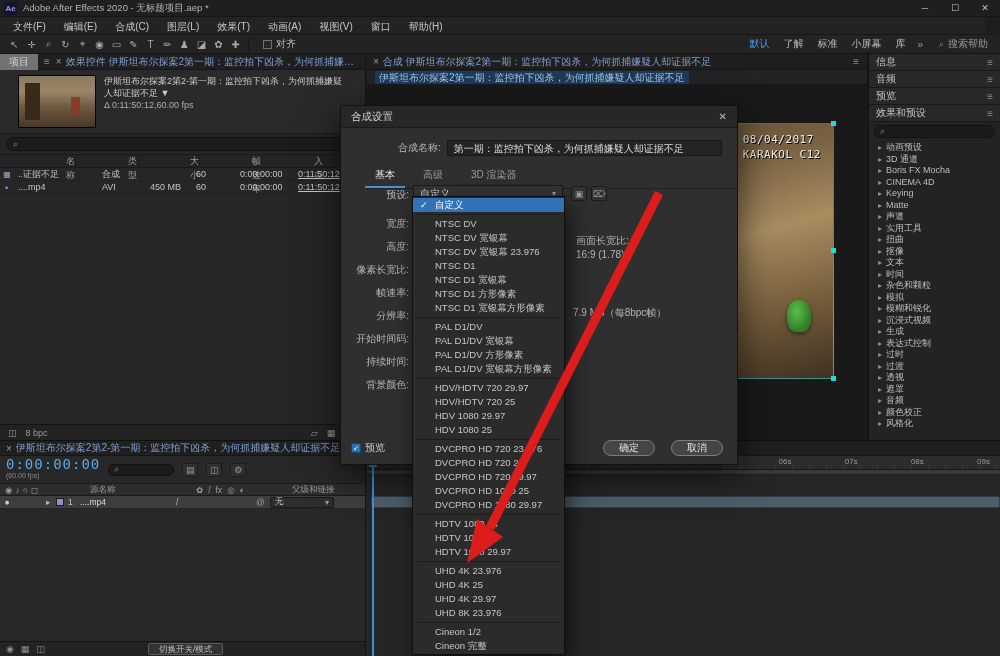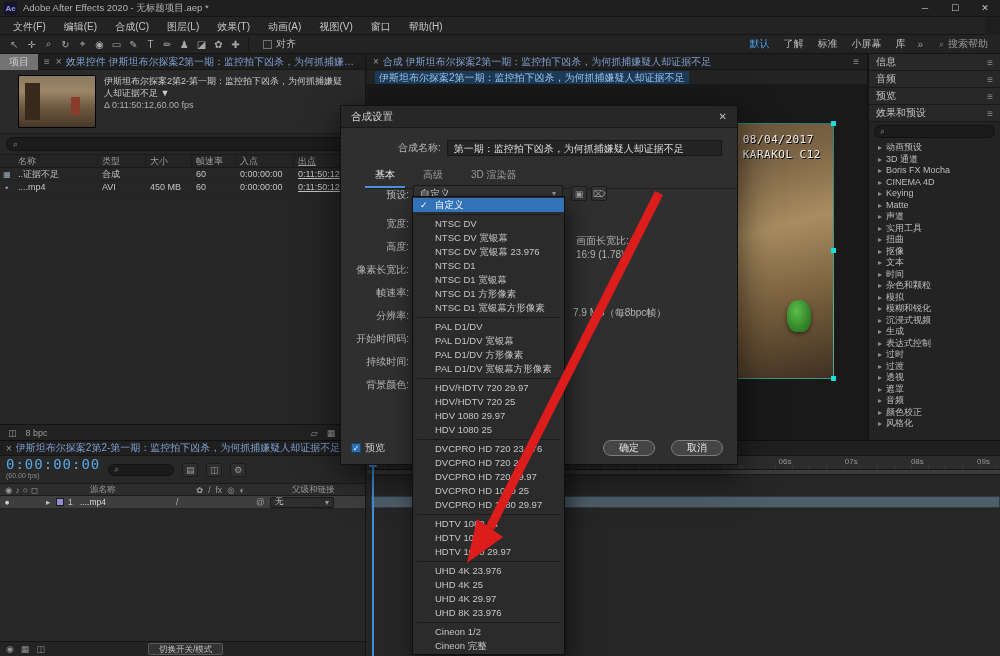--- a/index.html
+++ b/index.html
@@ -52,21 +52,21 @@
   .thumb::before{content:"";position:absolute;left:8%;top:14%;width:20%;height:72%;background:#38291b;}
   .thumb::after{content:"";position:absolute;right:20%;top:42%;width:12%;height:34%;background:#8a3b2c;}
   .info-text{font-size:9px;line-height:12px;color:#c6c6c6;overflow:hidden;}
   .info-name{max-height:24px;overflow:hidden;color:#cdcdcd;}
   .info-dim,.info-dur{color:#aeaeae;}
   .proj-search{margin:3px 6px;height:14px;background:#1c1c1c;border:1px solid #121212;border-radius:8px;
                display:flex;align-items:center;gap:5px;padding:0 6px;color:#8a8a8a;}
   .search-glyph{font-size:9px;color:#8f8f8f;}
   .pt-head{display:flex;height:14px;align-items:center;background:#242424;border-top:1px solid #191919;
            border-bottom:1px solid #191919;color:#9c9c9c;font-size:9px;}
-  .pt-head>span{border-right:1px solid #1d1d1d;height:14px;line-height:14px;}
+  .pt-head>span{border-right:1px solid #1d1d1d;height:14px;line-height:14px;margin-left:48px;}
   .c-name{width:98px;padding-left:18px;}
   .c-type{width:48px;padding-left:4px;}
   .c-size{width:46px;padding-left:4px;}
   .c-rate{width:44px;padding-left:4px;}
   .c-in{width:58px;padding-left:4px;}
   .c-out{width:58px;padding-left:4px;text-decoration:underline;}
   .pt-row{display:flex;height:13px;align-items:center;color:#c4c4c4;font-size:9px;border-bottom:1px solid #222;}
   .pt-row>span{height:13px;line-height:13px;white-space:nowrap;overflow:hidden;}
   .row-icon{width:14px;text-align:center;color:#9fb2c8;flex:none;font-size:8px;}
   .pt-row .c-name{width:84px;padding-left:4px;}

